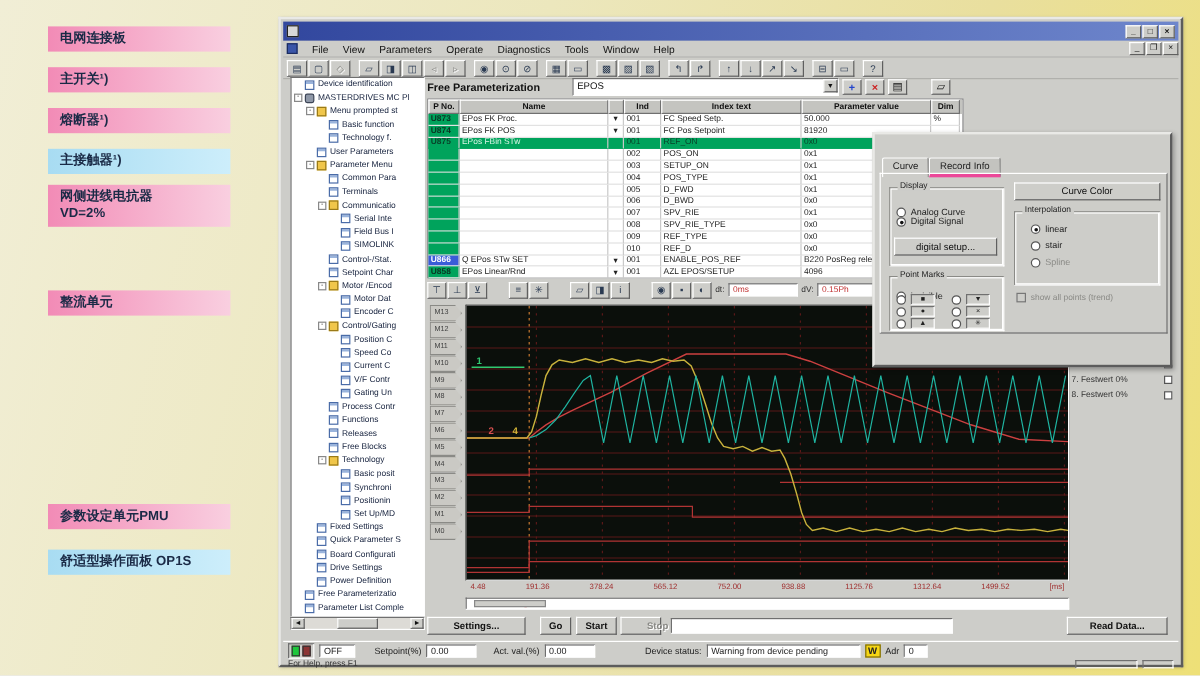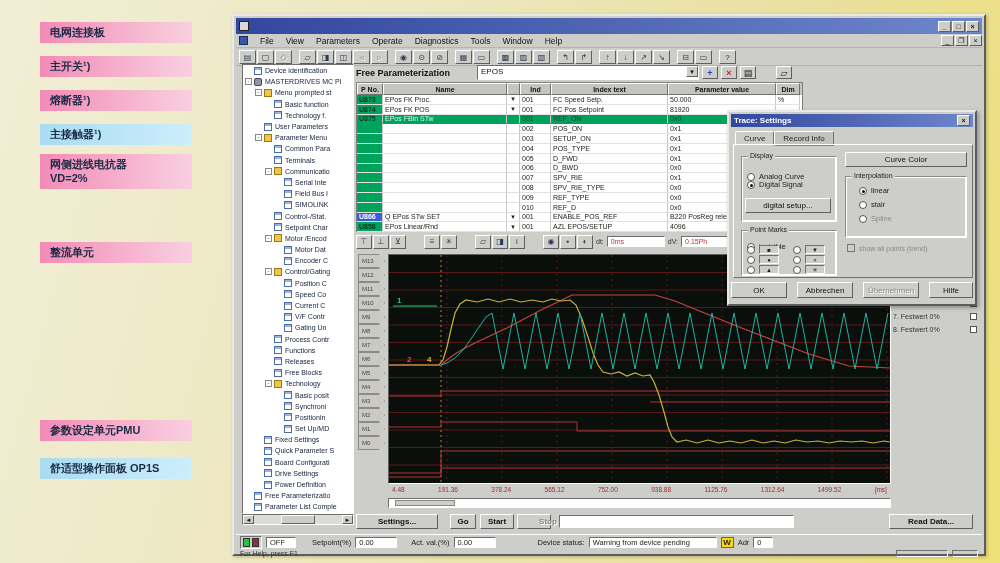--- a/index.html
+++ b/index.html
@@ -120,21 +120,21 @@
   .hcell { width:52px; height:7px; }
 
   
   .dialog { left:727px; top:110px; width:250px; height:196px; background:#cdcdc9; z-index:50;
             border:2px solid; border-color:#e9e9e6 #5c5c5c #5c5c5c #e9e9e6; box-shadow:2px 2px 4px rgba(0,0,0,.3); }
   .dtitle { left:2px; top:2px; right:2px; height:13px; background:linear-gradient(to right,#32479e,#6e86cc);
             color:#fff; font-size:8px; font-weight:bold; display:flex; align-items:center; padding:0 3px; }
   .dtabs { left:6px; top:19px; display:flex; font-size:8px; }
   .dtab { padding:2px 8px; background:#cdcdc9; border:1px solid; border-color:#fff #707070 #cdcdc9 #fff;
           border-radius:2px 2px 0 0; color:#222; }
-  .dtab.inactive { border-bottom:1px solid #ec4899; background:#c3c3bf; }
+  .dtab.inactive { border-bottom:3px solid #ec4899; background:#c3c3bf; }
   .dbody { left:4px; top:32px; width:240px; height:134px; border:1px solid; border-color:#ffffff #707070 #707070 #ffffff; }
   .group { position:absolute; border:1px solid; border-color:#8a8a86 #fff #fff #8a8a86; outline:1px solid #fff; outline-offset:-2px; }
   .glabel { position:absolute; top:-5px; left:6px; background:#cdcdc9; font-size:7px; color:#222; padding:0 2px; }
   .radio { position:absolute; display:flex; align-items:center; gap:4px; font-size:7.5px; color:#222; }
   .rdot { width:8px; height:8px; border-radius:50%; background:#fff; border:1px solid #555; position:relative; flex:none; }
   .radio.sel .rdot::after { content:""; position:absolute; left:2px; top:2px; width:3px; height:3px; border-radius:50%; background:#111; }
   .radio.dis { color:#8a8a86; }
   .markbox { width:20px; height:9px; background:#cdcdc9; border:1px solid; border-color:#707070 #fff #fff #707070;
              font-size:6px; display:flex; align-items:center; justify-content:center; color:#222; }
   .chk { position:absolute; display:flex; align-items:center; gap:4px; font-size:7px; color:#8a8a86; }
@@ -755,26 +755,20 @@
 
     <div class="helprow">
       <span>For Help, press F1</span>
       <span class="spacer"></span>
       <span class="hcell in"></span>
       <span class="hcell in" style="width:26px;"></span>
     </div>
   </div>
 
   <div class="dialog abs">
-    <div class="dtitle abs">
-      <span>Trace: Settings</span>
-      <span class="wbtns">
-          <span class="btn wbtn">×</span>
-        </span>
-    </div>
     <div class="dtabs abs">
       <span class="dtab">Curve</span>
       <span class="dtab inactive">Record Info</span>
     </div>
     <div class="dbody abs"></div>
 
     <div class="group" style="left:12px;top:44px;width:96px;height:66px;">
       <span class="glabel">Display</span>
     </div>
     <div class="radio" style="left:18px;top:60px;align-items:center;">
@@ -834,21 +828,15 @@
           <span class="rdot"></span>
             <span class="markbox">✳</span>
         </div></div>
     </div>
 
     <div class="chk" style="left:118px;top:132px;">
       <span class="chkbox"></span>
         <span>show all points (trend)</span>
     </div>
 
-    <div class="dbtns">
-      <span class="btn">OK</span>
-      <span class="btn">Abbrechen</span>
-      <span class="btn dis">Übernehmen</span>
-      <span class="btn" style="width:44px;">Hilfe</span>
-    </div>
   </div>
 
 </div>
 
 </body></html>

